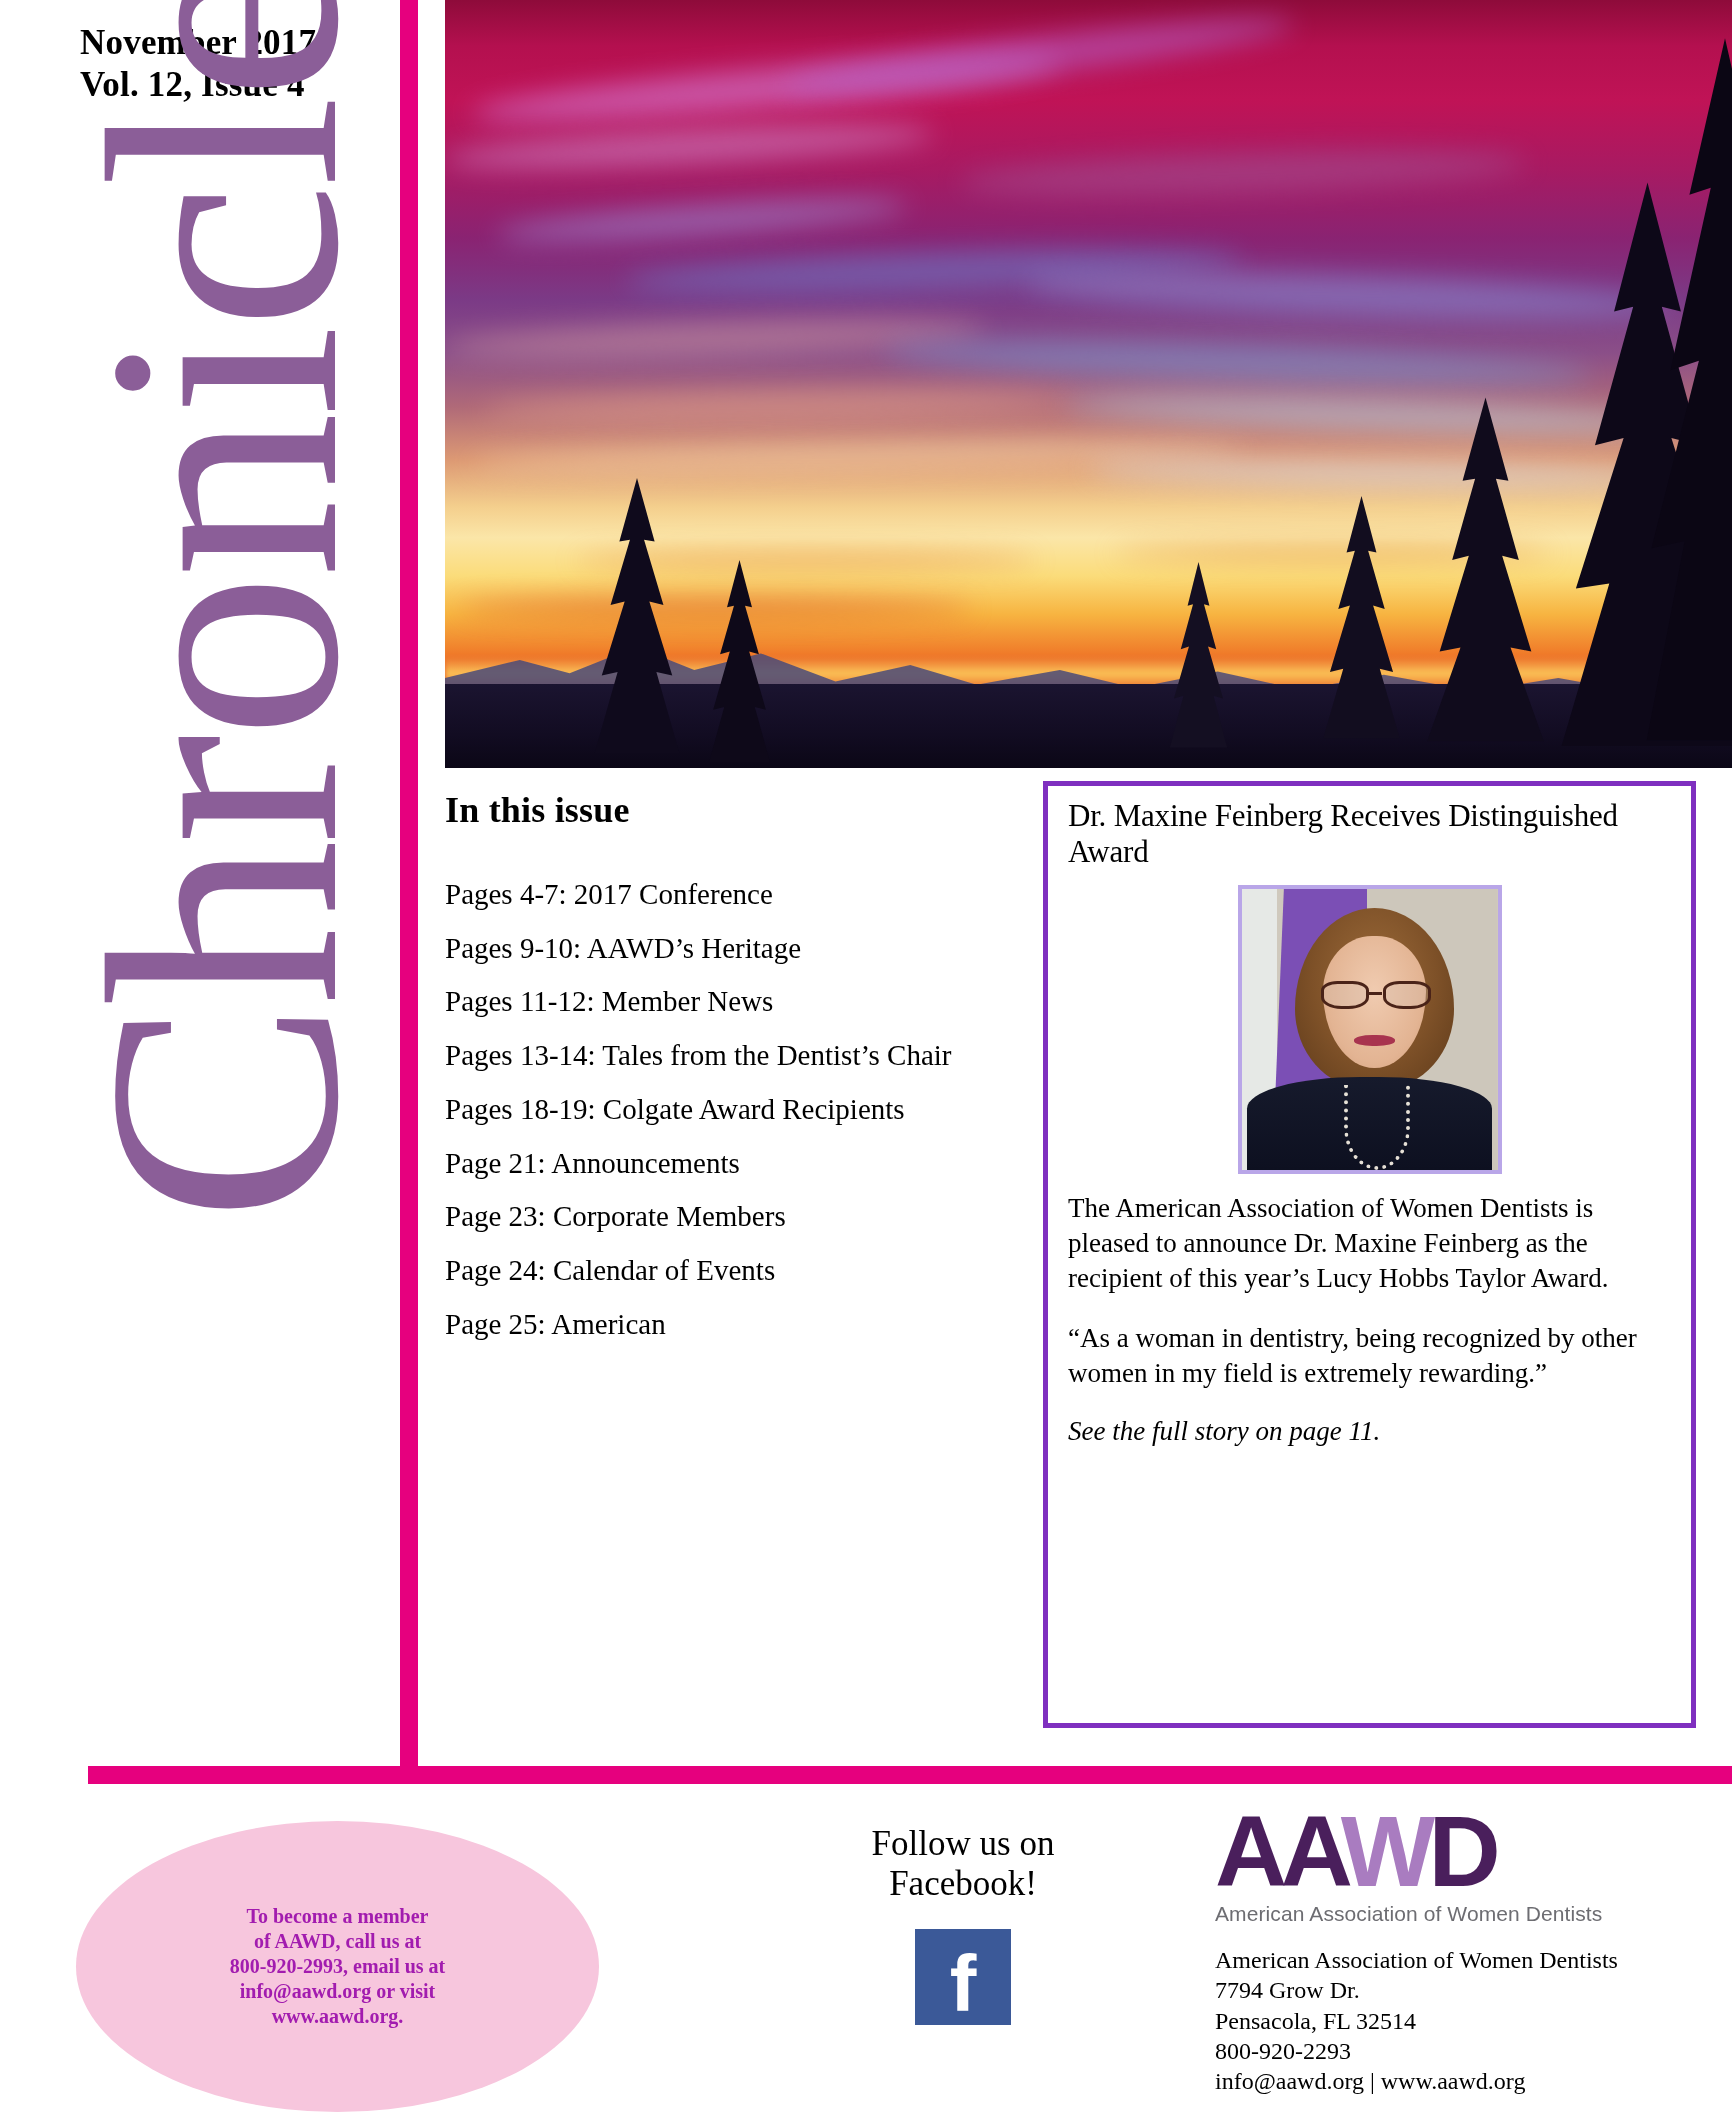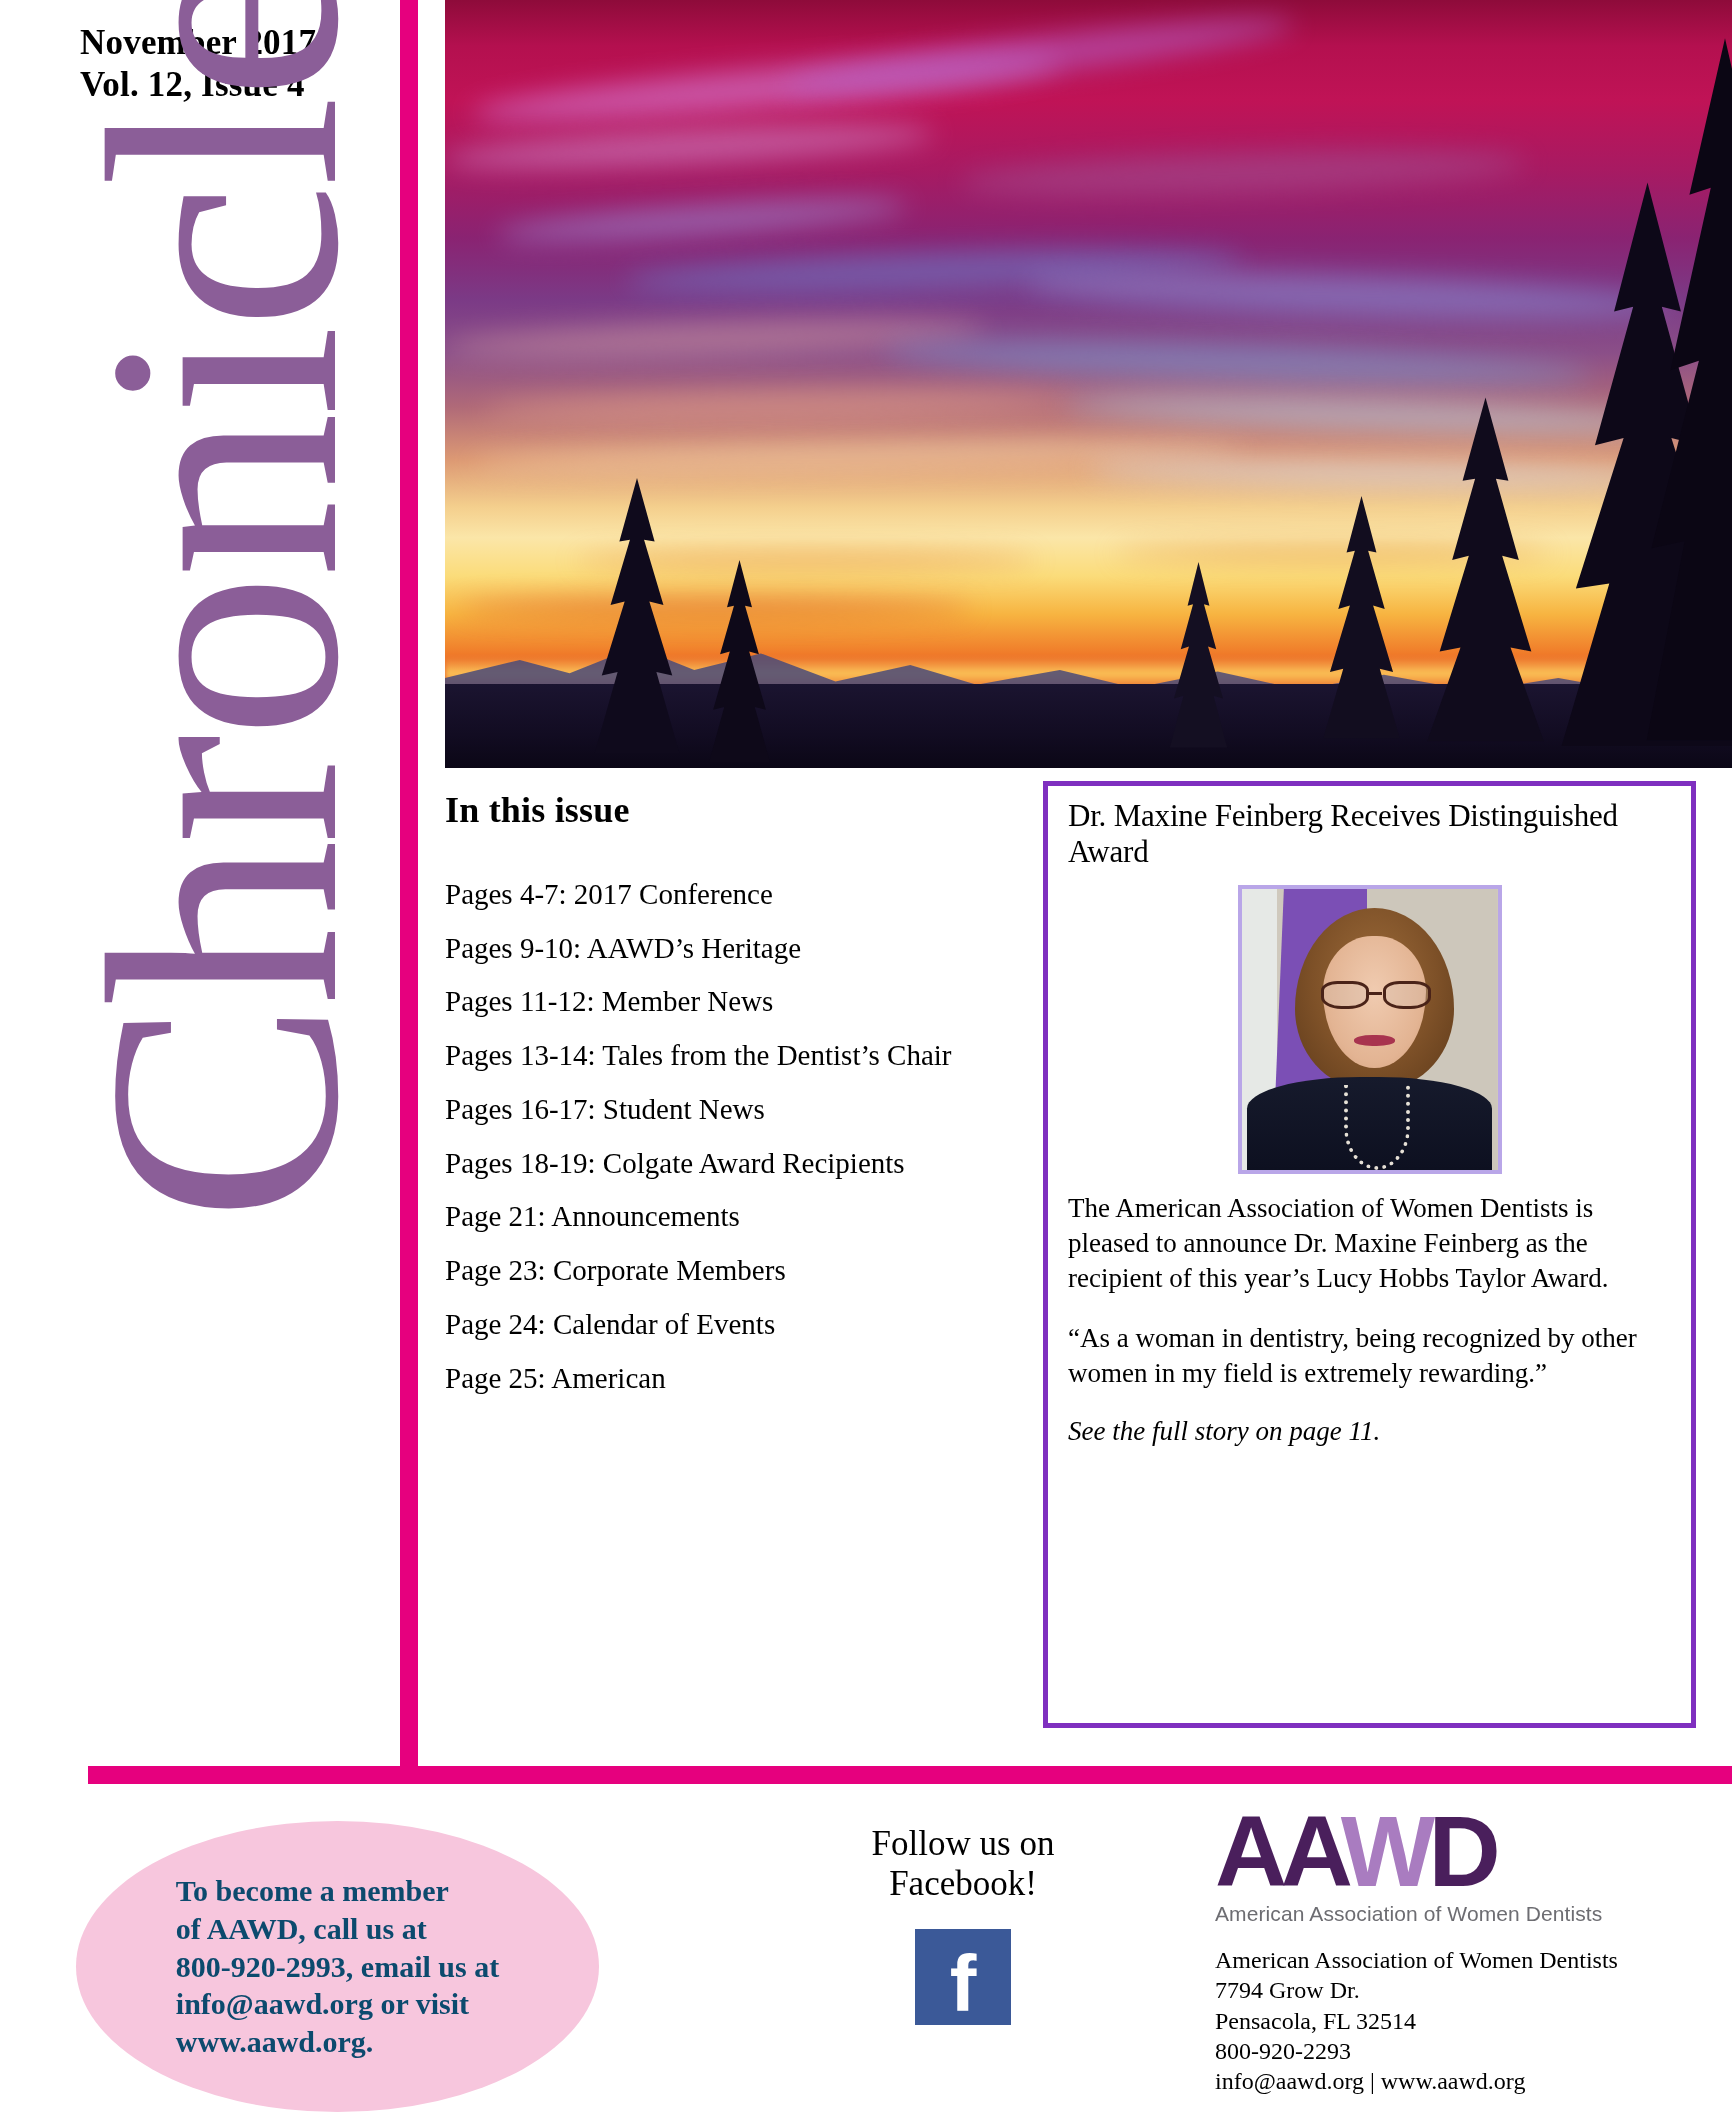--- a/index.html
+++ b/index.html
@@ -173,22 +173,22 @@
   }
   #feature-seemore { font-style: italic; font-size: 27px; }
 
   
   #oval-callout {
     position: absolute; left: 76px; top: 1821px; width: 523px; height: 291px;
     background: #f7c6dd; border-radius: 50%;
     display: flex; align-items: center; justify-content: center;
   }
   #oval-text {
-    color: #0c4a6e; font-weight: bold; font-size: 30px;
-    line-height: 1.26; white-space: pre-line;
+    color: #a21caf; font-weight: bold; font-size: 20px;
+    line-height: 1.26; text-align: center; white-space: pre-line;
     padding: 0 28px;
   }
   #facebook-block {
     position: absolute; left: 797px; top: 1824px; width: 332px; text-align: center;
   }
   #facebook-label { font-size: 35px; line-height: 1.14; white-space: pre-line; }
   #facebook-icon {
     margin: 25px auto 0 auto; width: 96px; height: 96px;
     background: #3b5998; position: relative;
   }
@@ -290,21 +290,20 @@
       </svg>
   </div>
 </div>
 
 <div id="toc">
   <div id="toc-heading">In this issue</div>
   <div class="toc-item">Pages 4-7: 2017 Conference</div>
   <div class="toc-item">Pages 9-10: AAWD’s Heritage</div>
   <div class="toc-item">Pages 11-12: Member News</div>
   <div class="toc-item">Pages 13-14: Tales from the Dentist’s Chair</div>
-  <div class="toc-item">Pages 16-17: Student News</div>
   <div class="toc-item">Pages 18-19: Colgate Award Recipients</div>
   <div class="toc-item">Page 21: Announcements</div>
   <div class="toc-item">Page 23: Corporate Members</div>
   <div class="toc-item">Page 24: Calendar of Events</div>
   <div class="toc-item">Page 25: American</div>
 </div>
 
 <div id="feature-box">
   <div id="feature-headline">Dr. Maxine Feinberg Receives Distinguished Award</div>
 

